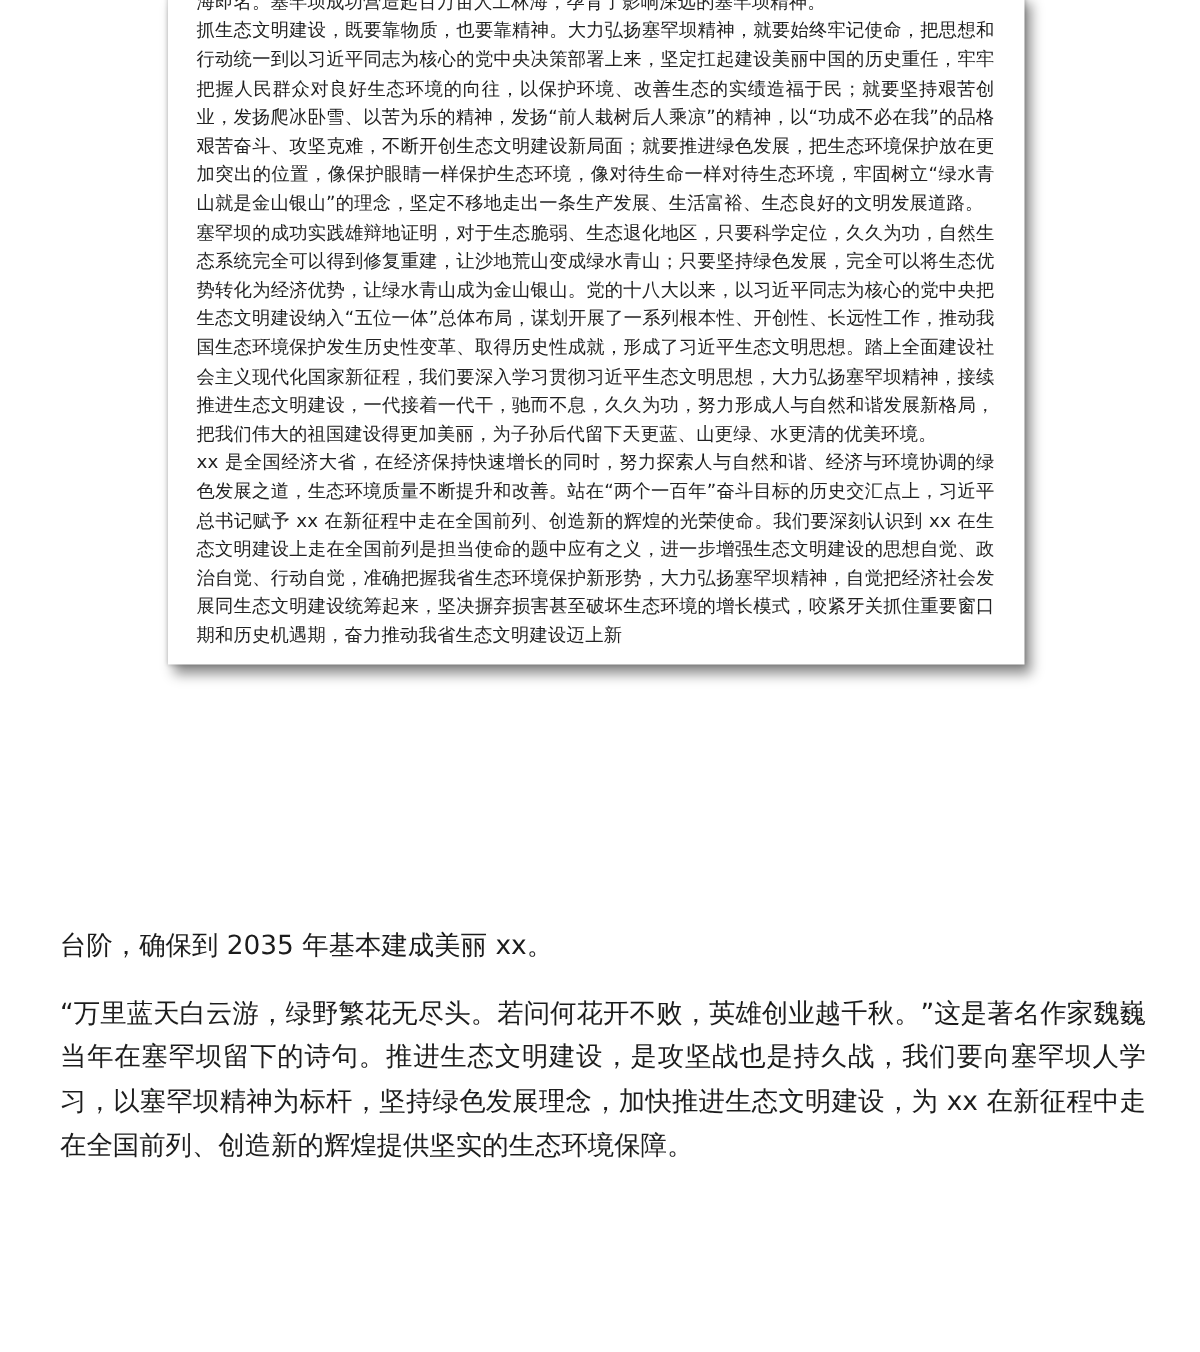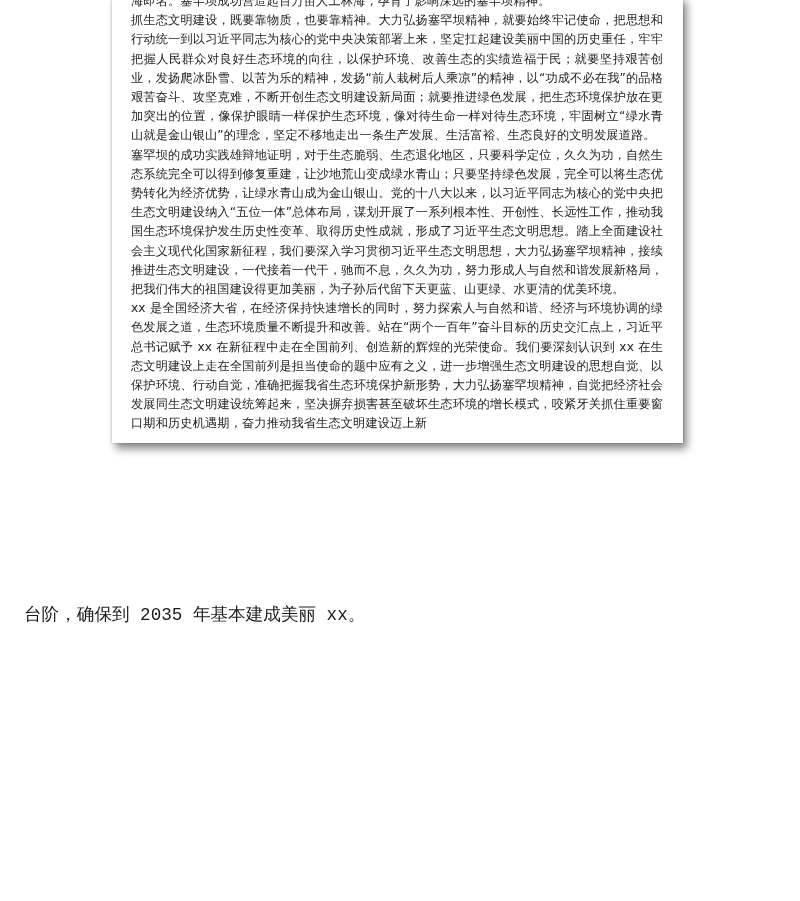--- a/index.html
+++ b/index.html
@@ -43,31 +43,31 @@
     position: absolute;
     left: 24px;
     top: 601px;
     width: 756px;
     font-size: 17.6px;
     line-height: 29.2px;
     color: #1c1c1c;
     text-align: justify;
   }
   .continuation p {
-    margin: 0;
-    font-family: Liberation Mono, monospace;
+    margin: 16px;
   }
 </style>
 </head>
 <body>
 
 <div class="page-thumb">
   <div class="page-thumb-text">
     <p>海即名。塞罕坝成功营造起百万亩人工林海，孕育了影响深远的塞罕坝精神。</p>
     <p>抓生态文明建设，既要靠物质，也要靠精神。大力弘扬塞罕坝精神，就要始终牢记使命，把思想和行动统一到以习近平同志为核心的党中央决策部署上来，坚定扛起建设美丽中国的历史重任，牢牢把握人民群众对良好生态环境的向往，以保护环境、改善生态的实绩造福于民；就要坚持艰苦创业，发扬爬冰卧雪、以苦为乐的精神，发扬“前人栽树后人乘凉”的精神，以“功成不必在我”的品格艰苦奋斗、攻坚克难，不断开创生态文明建设新局面；就要推进绿色发展，把生态环境保护放在更加突出的位置，像保护眼睛一样保护生态环境，像对待生命一样对待生态环境，牢固树立“绿水青山就是金山银山”的理念，坚定不移地走出一条生产发展、生活富裕、生态良好的文明发展道路。</p>
     <p>塞罕坝的成功实践雄辩地证明，对于生态脆弱、生态退化地区，只要科学定位，久久为功，自然生态系统完全可以得到修复重建，让沙地荒山变成绿水青山；只要坚持绿色发展，完全可以将生态优势转化为经济优势，让绿水青山成为金山银山。党的十八大以来，以习近平同志为核心的党中央把生态文明建设纳入“五位一体”总体布局，谋划开展了一系列根本性、开创性、长远性工作，推动我国生态环境保护发生历史性变革、取得历史性成就，形成了习近平生态文明思想。踏上全面建设社会主义现代化国家新征程，我们要深入学习贯彻习近平生态文明思想，大力弘扬塞罕坝精神，接续推进生态文明建设，一代接着一代干，驰而不息，久久为功，努力形成人与自然和谐发展新格局，把我们伟大的祖国建设得更加美丽，为子孙后代留下天更蓝、山更绿、水更清的优美环境。</p>
-    <p>xx 是全国经济大省，在经济保持快速增长的同时，努力探索人与自然和谐、经济与环境协调的绿色发展之道，生态环境质量不断提升和改善。站在“两个一百年”奋斗目标的历史交汇点上，习近平总书记赋予 xx 在新征程中走在全国前列、创造新的辉煌的光荣使命。我们要深刻认识到 xx 在生态文明建设上走在全国前列是担当使命的题中应有之义，进一步增强生态文明建设的思想自觉、以保护环境、行动自觉，准确把握我省生态环境保护新形势，大力弘扬塞罕坝精神，自觉把经济社会发展同生态文明建设统筹起来，坚决摒弃损害甚至破坏生态环境的增长模式，咬紧牙关抓住重要窗口期和历史机遇期，奋力推动我省生态文明建设迈上新</p>
+    <p>xx 是全国经济大省，在经济保持快速增长的同时，努力探索人与自然和谐、经济与环境协调的绿色发展之道，生态环境质量不断提升和改善。站在“两个一百年”奋斗目标的历史交汇点上，习近平总书记赋予 xx 在新征程中走在全国前列、创造新的辉煌的光荣使命。我们要深刻认识到 xx 在生态文明建设上走在全国前列是担当使命的题中应有之义，进一步增强生态文明建设的思想自觉、政治自觉、行动自觉，准确把握我省生态环境保护新形势，大力弘扬塞罕坝精神，自觉把经济社会发展同生态文明建设统筹起来，坚决摒弃损害甚至破坏生态环境的增长模式，咬紧牙关抓住重要窗口期和历史机遇期，奋力推动我省生态文明建设迈上新</p>
   </div>
 </div>
 
 <div class="continuation">
   <p>台阶，确保到 2035 年基本建成美丽 xx。</p>
+  <p>“万里蓝天白云游，绿野繁花无尽头。若问何花开不败，英雄创业越千秋。”这是著名作家魏巍当年在塞罕坝留下的诗句。推进生态文明建设，是攻坚战也是持久战，我们要向塞罕坝人学习，以塞罕坝精神为标杆，坚持绿色发展理念，加快推进生态文明建设，为 xx 在新征程中走在全国前列、创造新的辉煌提供坚实的生态环境保障。</p>
 </div>
 
 </body></html>

